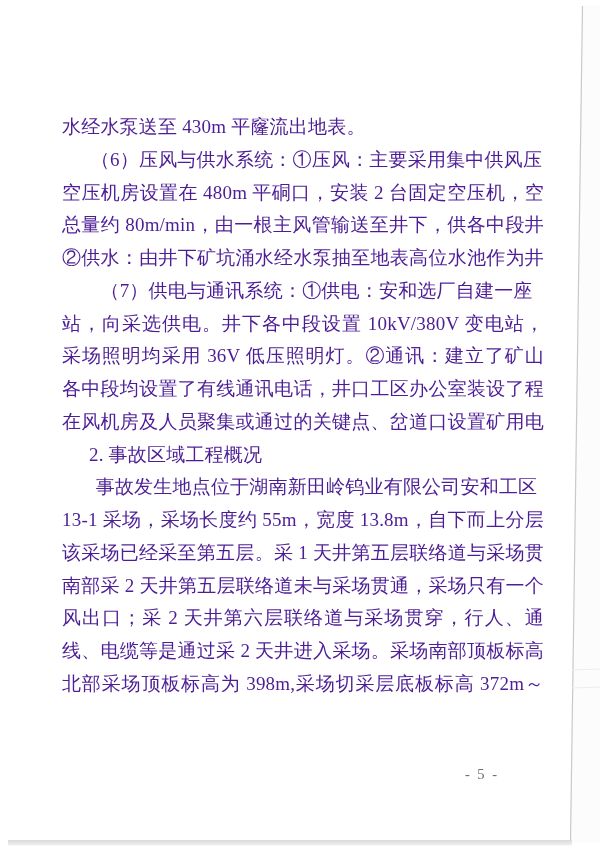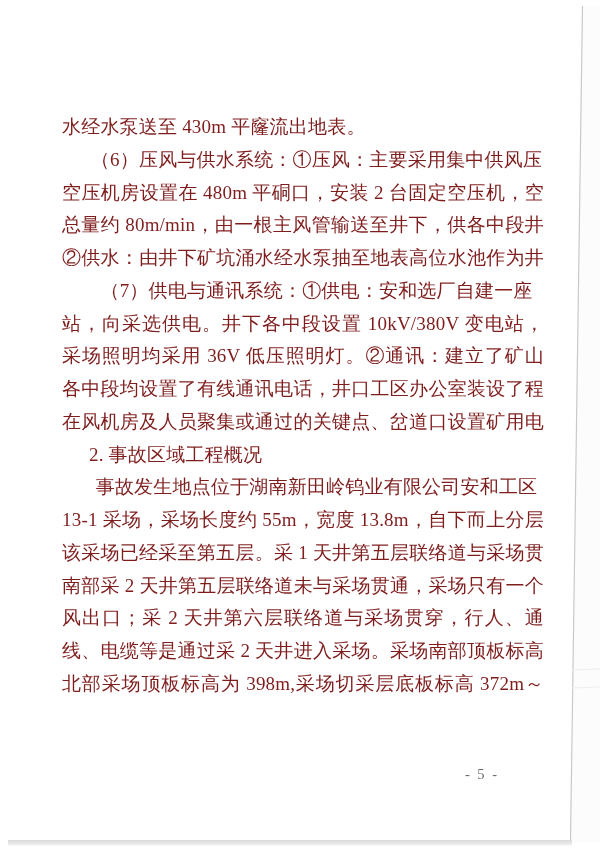--- a/index.html
+++ b/index.html
@@ -17,21 +17,21 @@
   .doc-text {
     position: absolute;
     left: 62px; top: 111px;
     width: 482px;
   }
   .line {
     width: 482px;
     height: 32.75px;
     line-height: 32.75px;
     font-size: 19px;
-    color: #7f1d1d;
+    color: #4c1d95;
     letter-spacing: 0.2px;
     overflow: hidden;
     white-space: nowrap;
     text-align: justify;
   }
   .line.fill {
     white-space: normal;
     text-align: justify;
     text-align-last: justify;
   }

